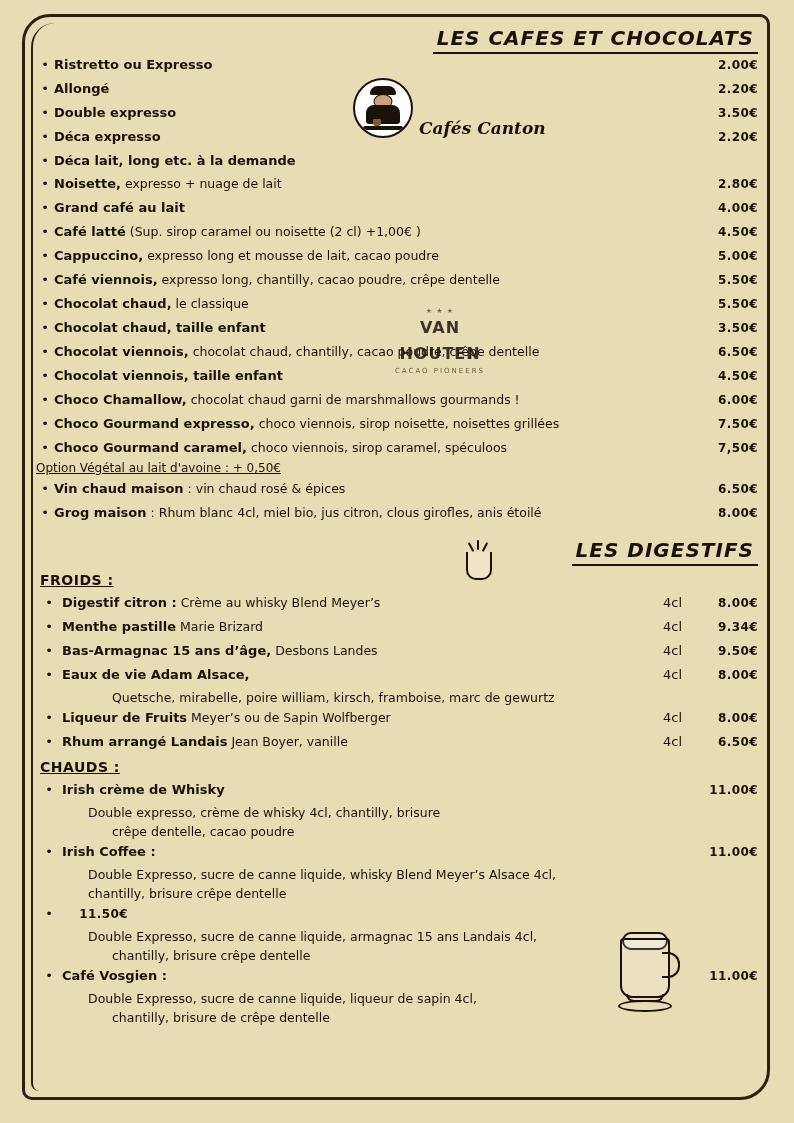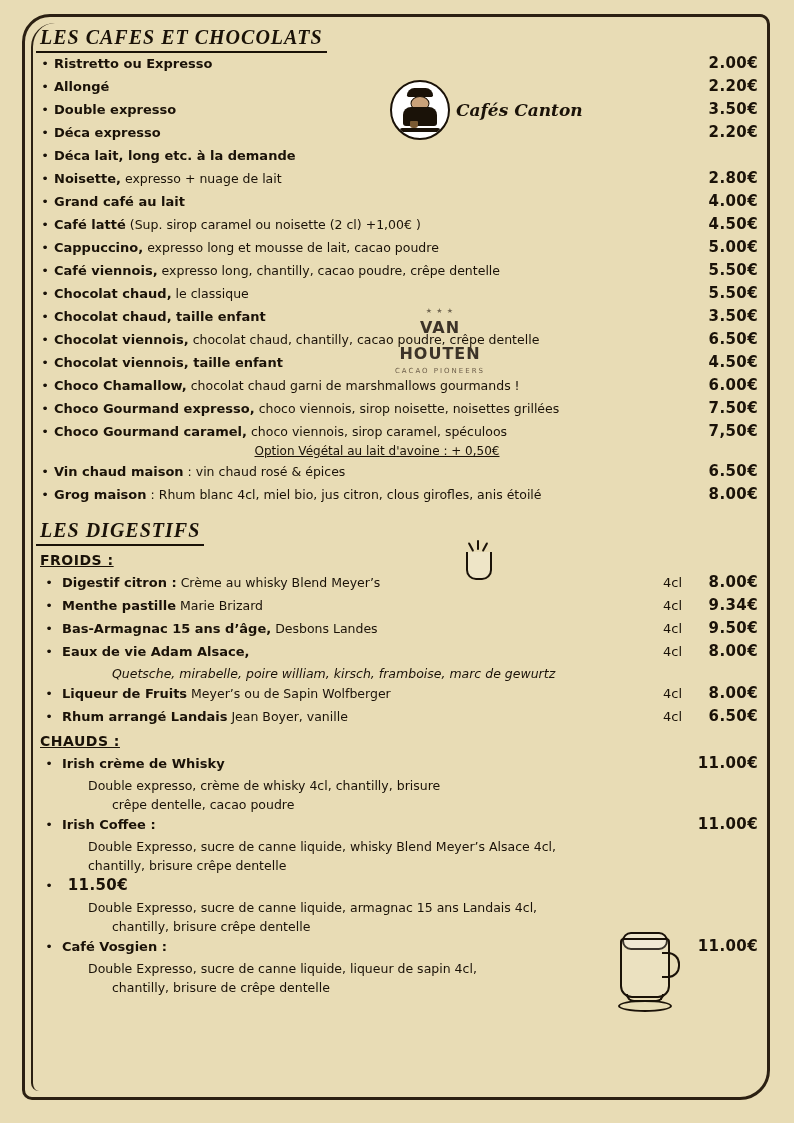--- a/index.html
+++ b/index.html
@@ -40,22 +40,21 @@
     pointer-events: none;
     border-top: 0; border-right: 0; border-bottom: 0;
   }
   .content {
     position: absolute;
     left: 36px;
     top: 26px;
     width: 722px;
   }
   .title-wrap {
-    text-align: left;
-    font-family: Liberation Serif, serif;
+    text-align: right;
   }
   .title-inner {
     display: inline-block;
     border-bottom: 2px solid #1a1208;
     padding: 0 4px 2px 4px;
     font-size: 20px;
     font-weight: bold;
     font-style: italic;
     letter-spacing: 1px;
   }
@@ -90,50 +89,49 @@
   .row-qty {
     flex: 0 0 36px;
     text-align: right;
     font-size: 13px;
     line-height: 21px;
     padding-right: 10px;
   }
   .row-price {
     flex: 0 0 66px;
     text-align: right;
-    font-size: 15px;
+    font-size: 12px;
     font-weight: bold;
     line-height: 21px;
     letter-spacing: 0.4px;
   }
   .strong {
     font-weight: bold;
     margin-top: 16px;
   }
   .light {
     font-weight: normal;
     font-size: 12.5px;
   }
   .option-note {
-    text-align: center;
     font-size: 12px;
     text-decoration: underline;
     margin: 0 0 3px 0;
     padding-right: 40px;
   }
 
   
   .canton-logo {
     position: absolute;
-    left: 390px;
+    left: 353px;
     top: 82px;
     width: 200px;
     height: 56px;
     display: flex;
-    align-items: center;
+    align-items: flex-end;
     gap: 6px;
   }
   .canton-badge {
     width: 56px;
     height: 56px;
     border-radius: 50%;
     background: #ffffff;
     border: 2px solid #1a1208;
     position: relative;
     overflow: hidden;
@@ -495,21 +493,21 @@
         <span class="row-text"><span class="strong">Bas-Armagnac 15 ans d’âge,</span><span class="light"> Desbons Landes</span></span>
         <span class="row-qty">4cl</span>
         <span class="row-price">9.50€</span>
       </li>
       <li class="menu-row">
         <span class="bullet">•</span>
         <span class="row-text"><span class="strong">Eaux de vie Adam Alsace,</span><span class="light"></span></span>
         <span class="row-qty">4cl</span>
         <span class="row-price">8.00€</span>
       </li>
-      <li style="list-style:none;font-style:italic;">
+      <li style="list-style:none;">
         <div class="desc-line indent2">Quetsche, mirabelle, poire william, kirsch, framboise, marc de gewurtz</div>
       </li>
       <li class="menu-row">
         <span class="bullet">•</span>
         <span class="row-text"><span class="strong">Liqueur de Fruits</span><span class="light"> Meyer’s ou de Sapin Wolfberger</span></span>
         <span class="row-qty">4cl</span>
         <span class="row-price">8.00€</span>
       </li>
       <li class="menu-row">
         <span class="bullet">•</span>

